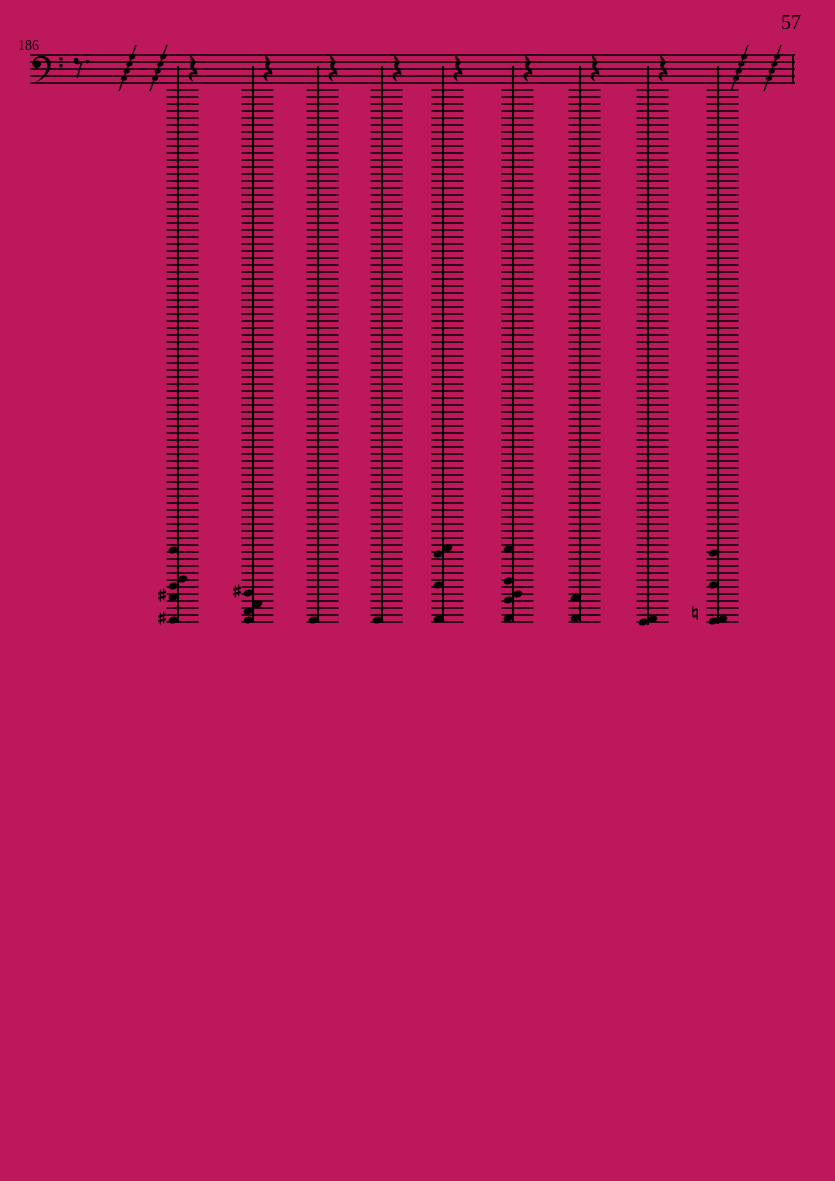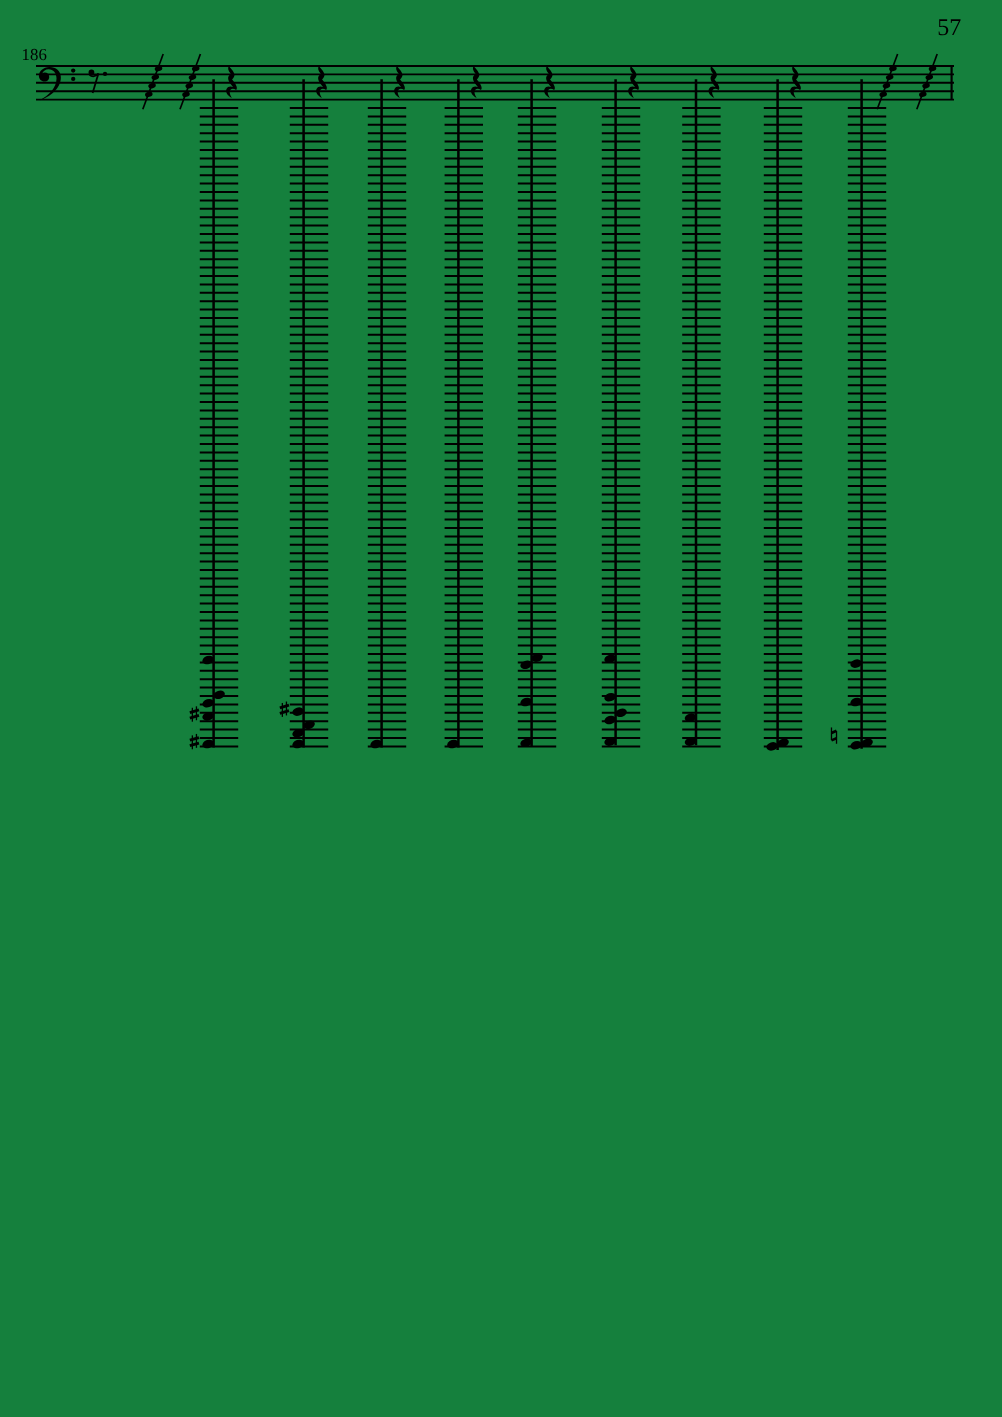--- a/index.html
+++ b/index.html
@@ -1,20 +1,20 @@
 <!DOCTYPE html>
 <html><head>
 <meta charset="utf-8">
 <style>
   html, body { margin: 0; padding: 0; background: #ffffff; }
   .page {
     position: relative;
     width: 835px;
     height: 1181px;
-    background: #15803d;
+    background: #be185d;
     font-family: "Liberation Serif", serif;
     overflow: hidden;
   }
   svg { position: absolute; top: 0; left: 0; }
   text { font-family: "Liberation Serif", serif; fill: #000; }
   .page-number-text { font-size: 20px; }
   .measure-number-text { font-size: 14px; }
 </style>
 </head>
 <body>

